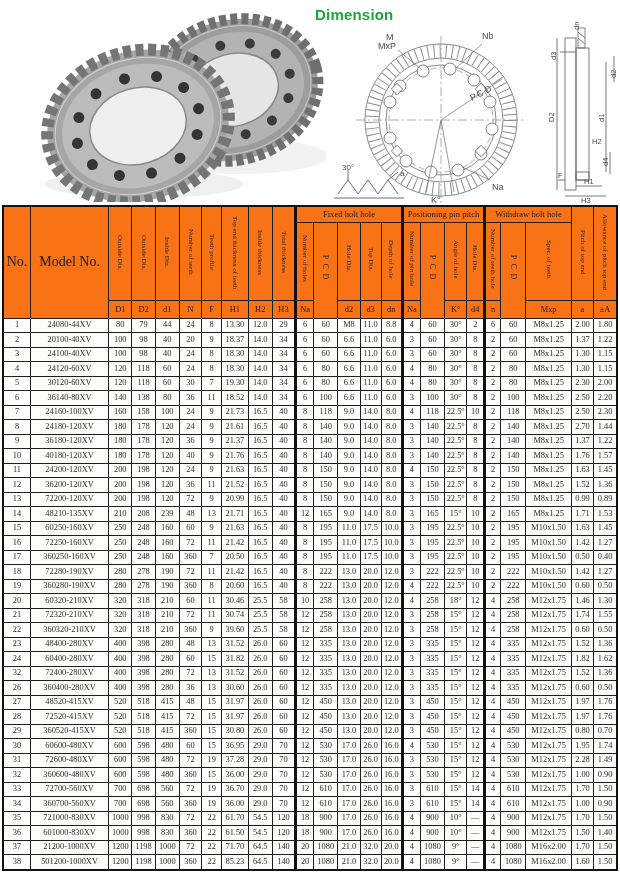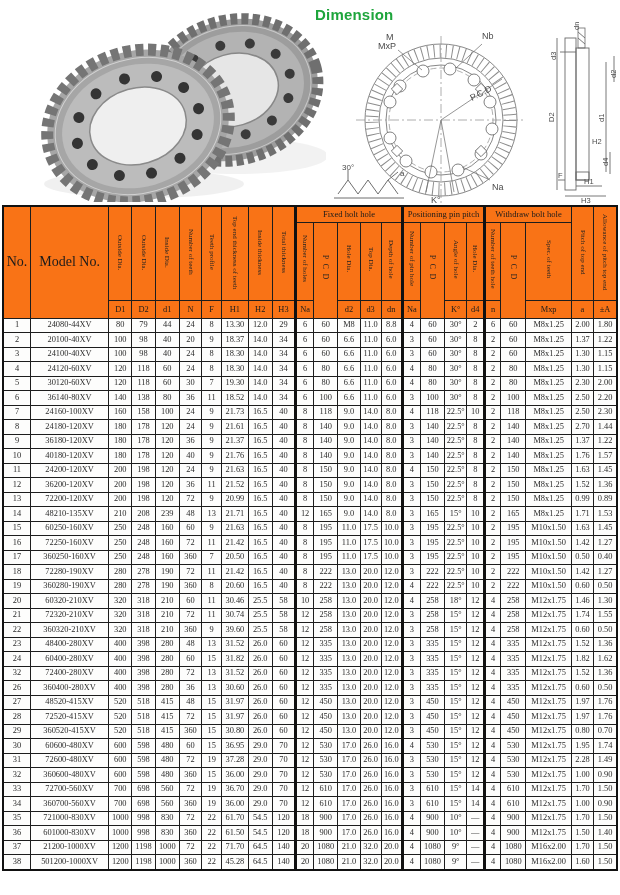--- a/index.html
+++ b/index.html
@@ -1236,21 +1236,21 @@
         <td>1.50</td>
       </tr>
       <tr>
         <td>38</td>
         <td class="model">501200-1000XV</td>
         <td>1200</td>
         <td>1198</td>
         <td>1000</td>
         <td>360</td>
         <td>22</td>
-        <td>45.28</td>
+        <td>85.23</td>
         <td>64.5</td>
         <td>140</td>
         <td class="grp">20</td>
         <td>1080</td>
         <td>21.0</td>
         <td>32.0</td>
         <td>20.0</td>
         <td class="grp">4</td>
         <td>1080</td>
         <td>9°</td>

